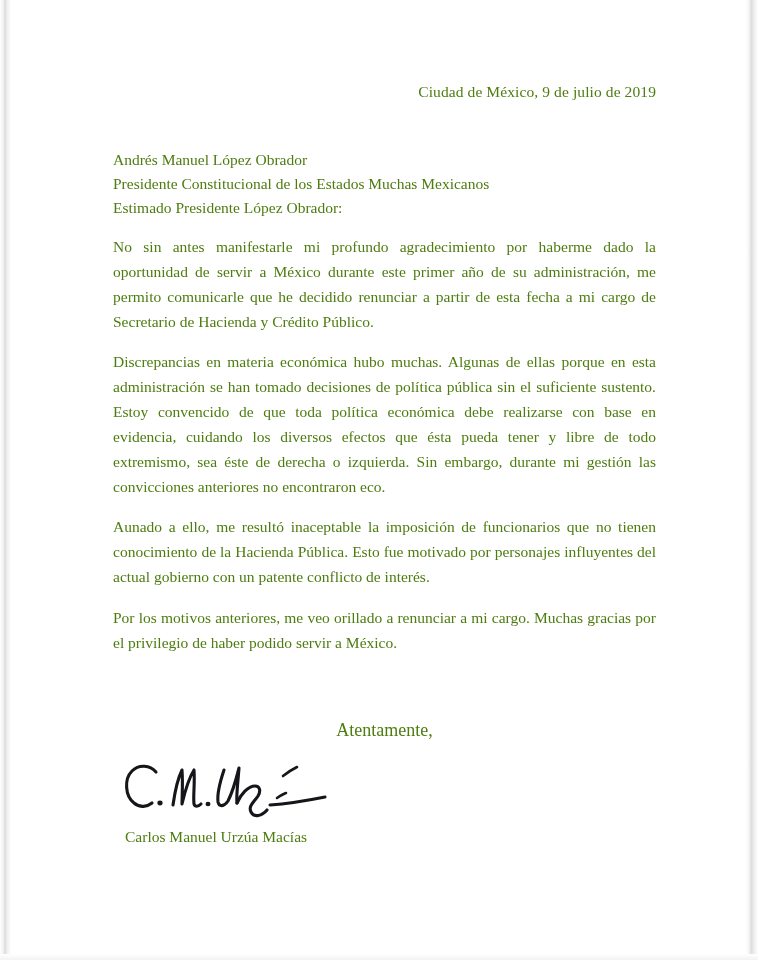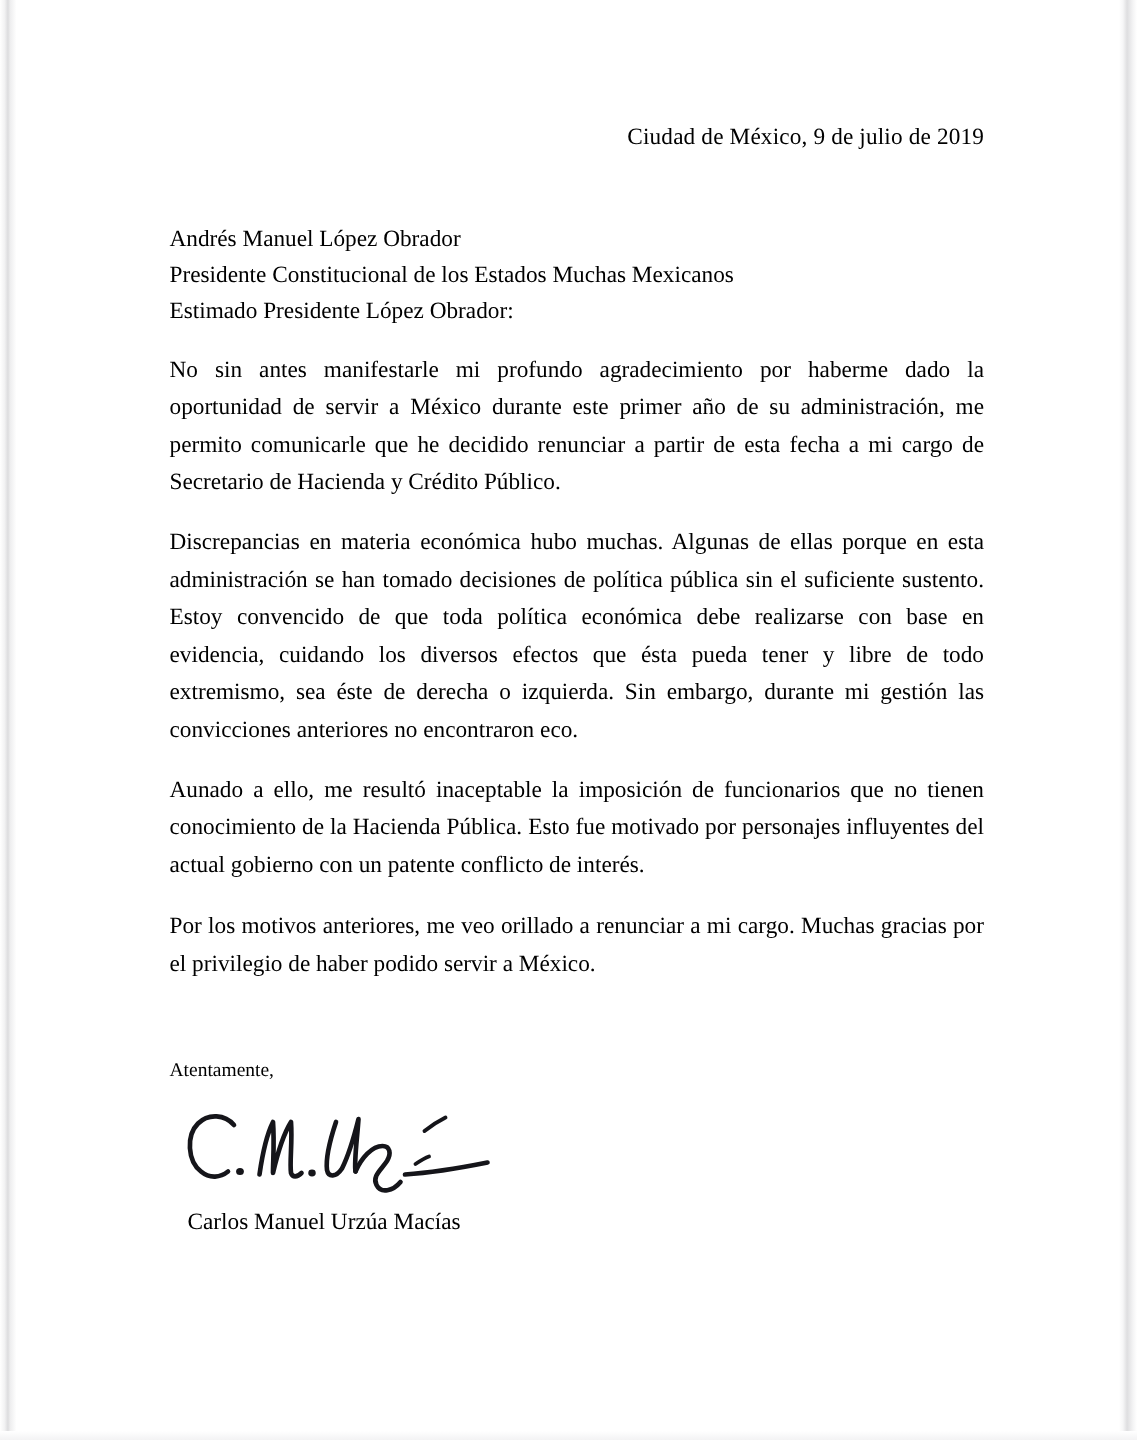--- a/index.html
+++ b/index.html
@@ -48,21 +48,21 @@
     background: linear-gradient(to top, #f3f3f4 0%, #ffffff 100%);
     pointer-events: none;
   }
 
   
   .letter {
     position: absolute;
     left: 113px;
     top: 0;
     width: 543px;
-    color: #000000;
+    color: #4d7c0f;
   }
 
   .date-line {
     margin-top: 82px;
     text-align: right;
     font-size: 15.5px;
     line-height: 1.35;
     letter-spacing: 0.1px;
     font-feature-settings: "onum" 1;
   }
@@ -85,23 +85,24 @@
   .body-par {
     font-size: 15.5px;
     line-height: 1.61;
     text-align: justify;
     text-justify: inter-word;
     hyphens: none;
   }
   .body-par.first { }
 
   .closing {
-    margin-top: 47px;
-    font-size: 13px;
+    margin-top: 61px;
+    font-size: 18px;
     line-height: 1.5;
+    text-align: center;
   }
 
   .signature-block {
     margin-top: 14px;
     position: relative;
     height: 96px;
   }
   .signature-ink {
     position: absolute;
     left: 7px;

